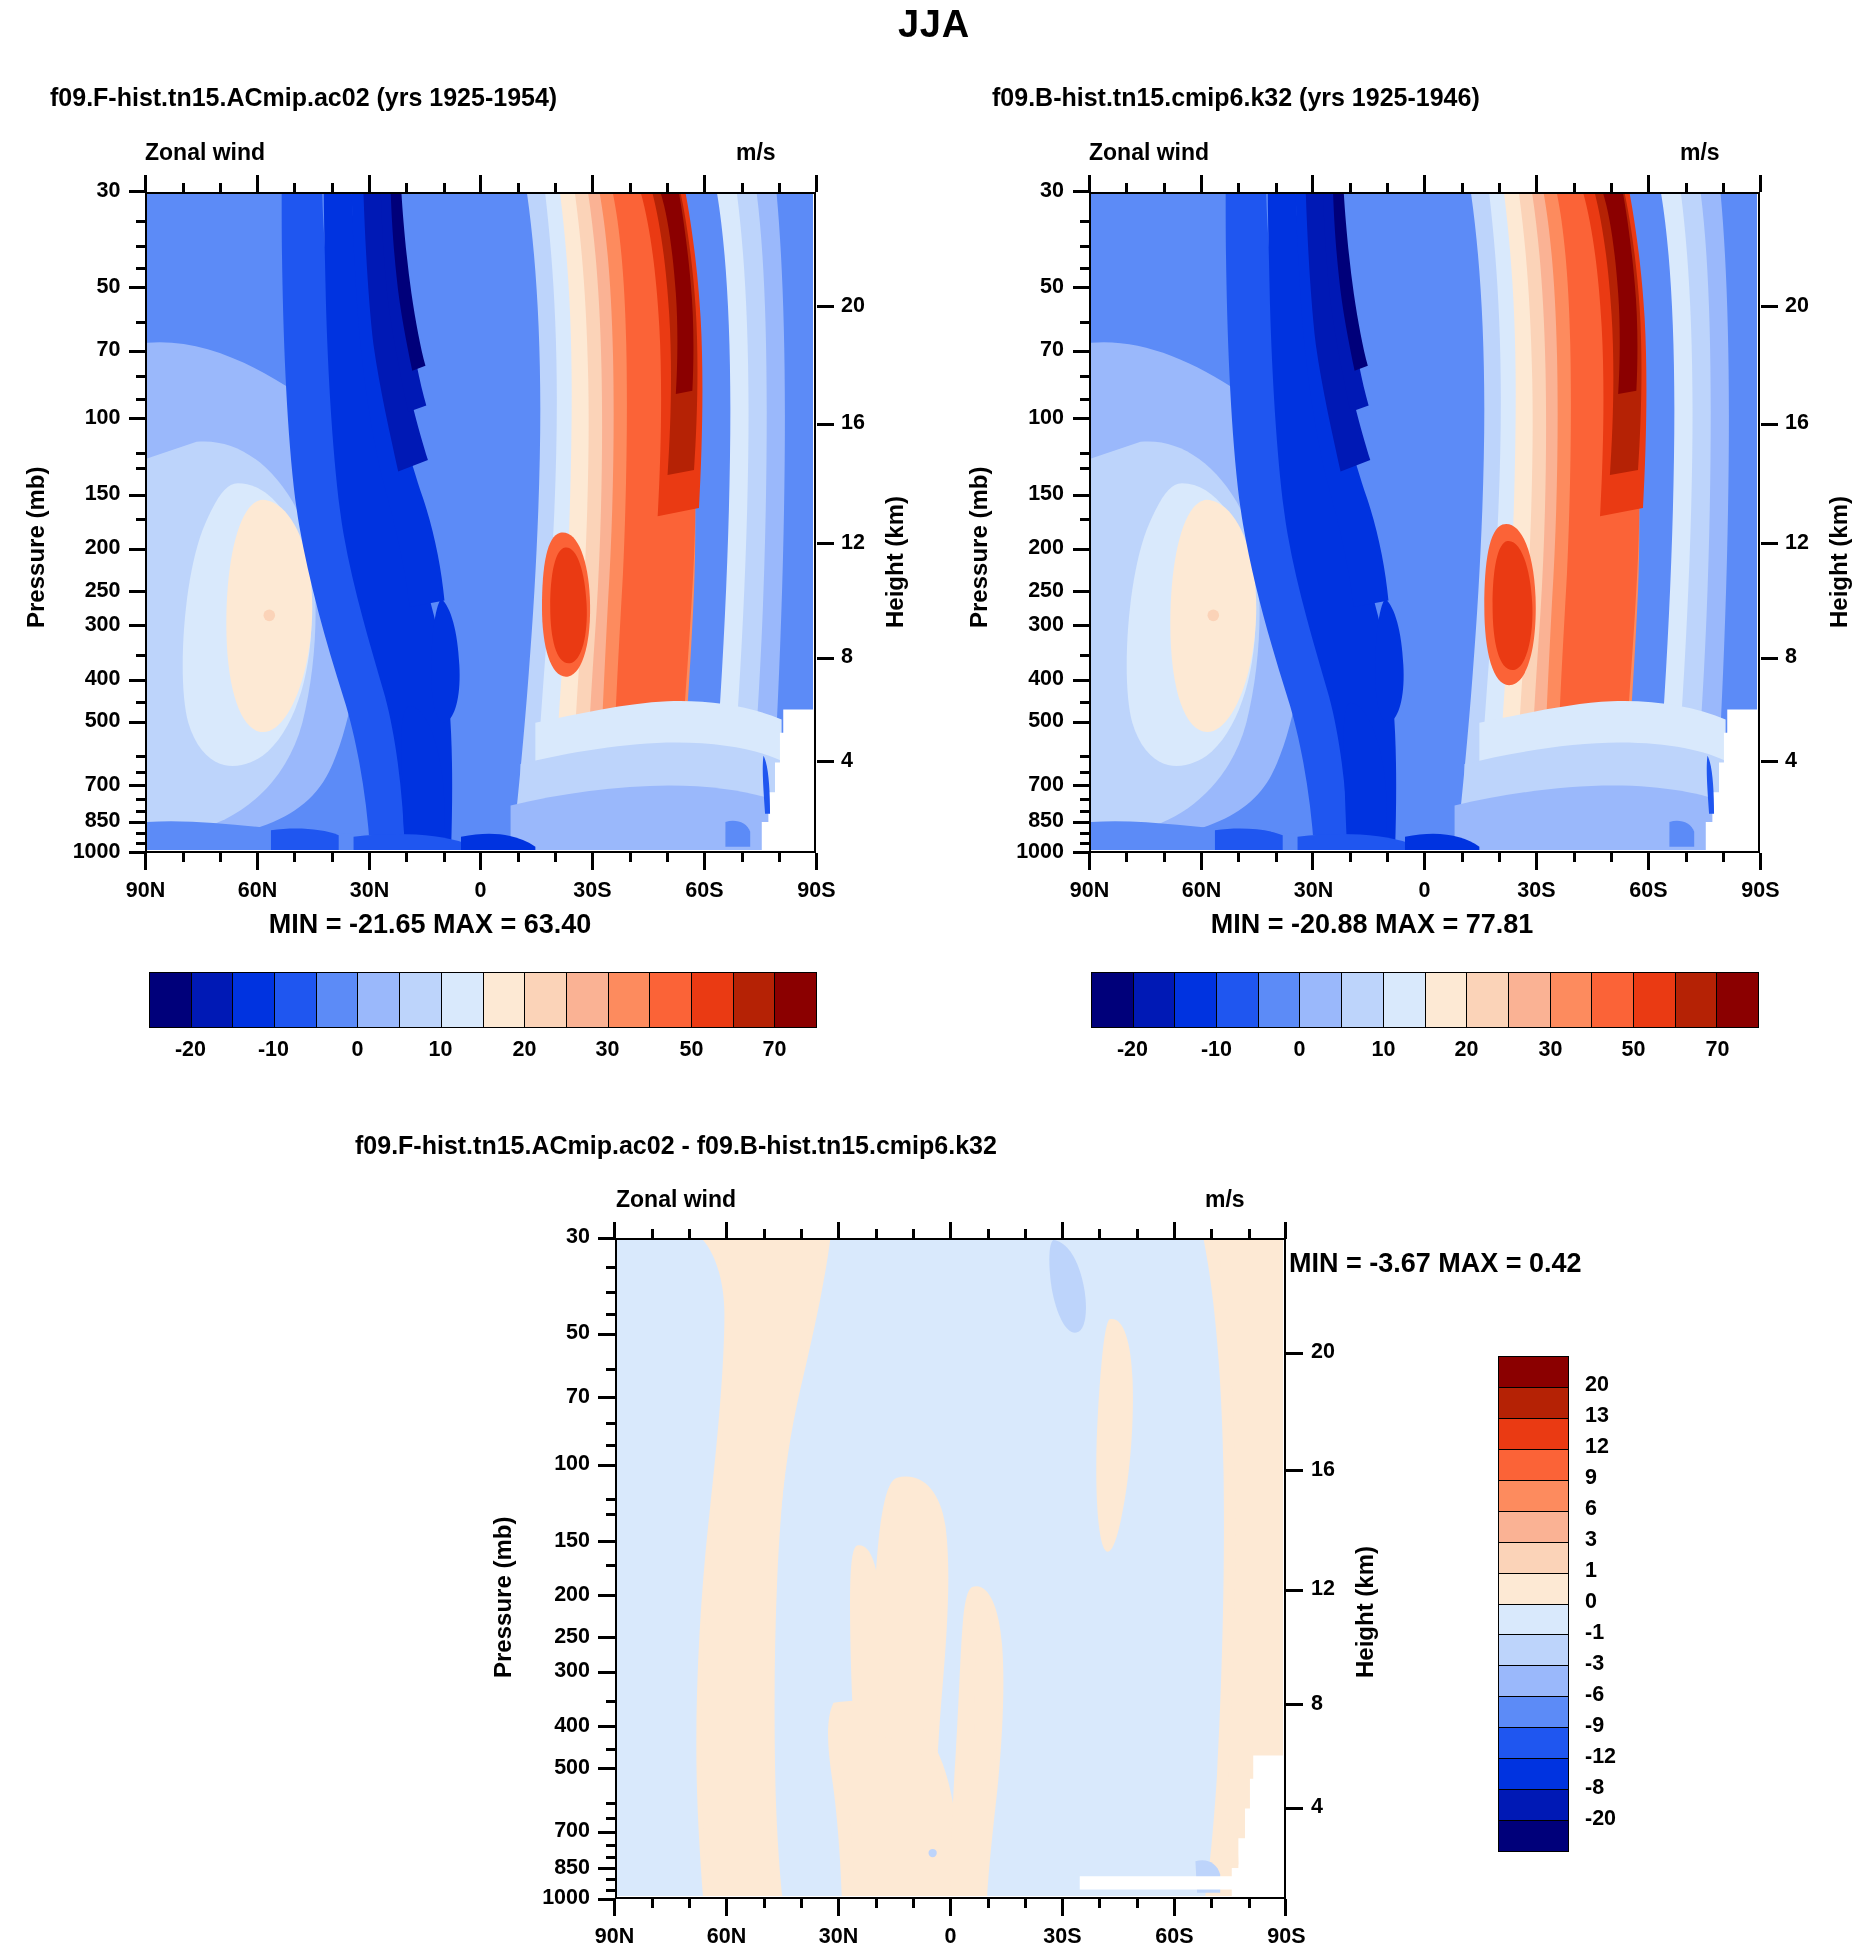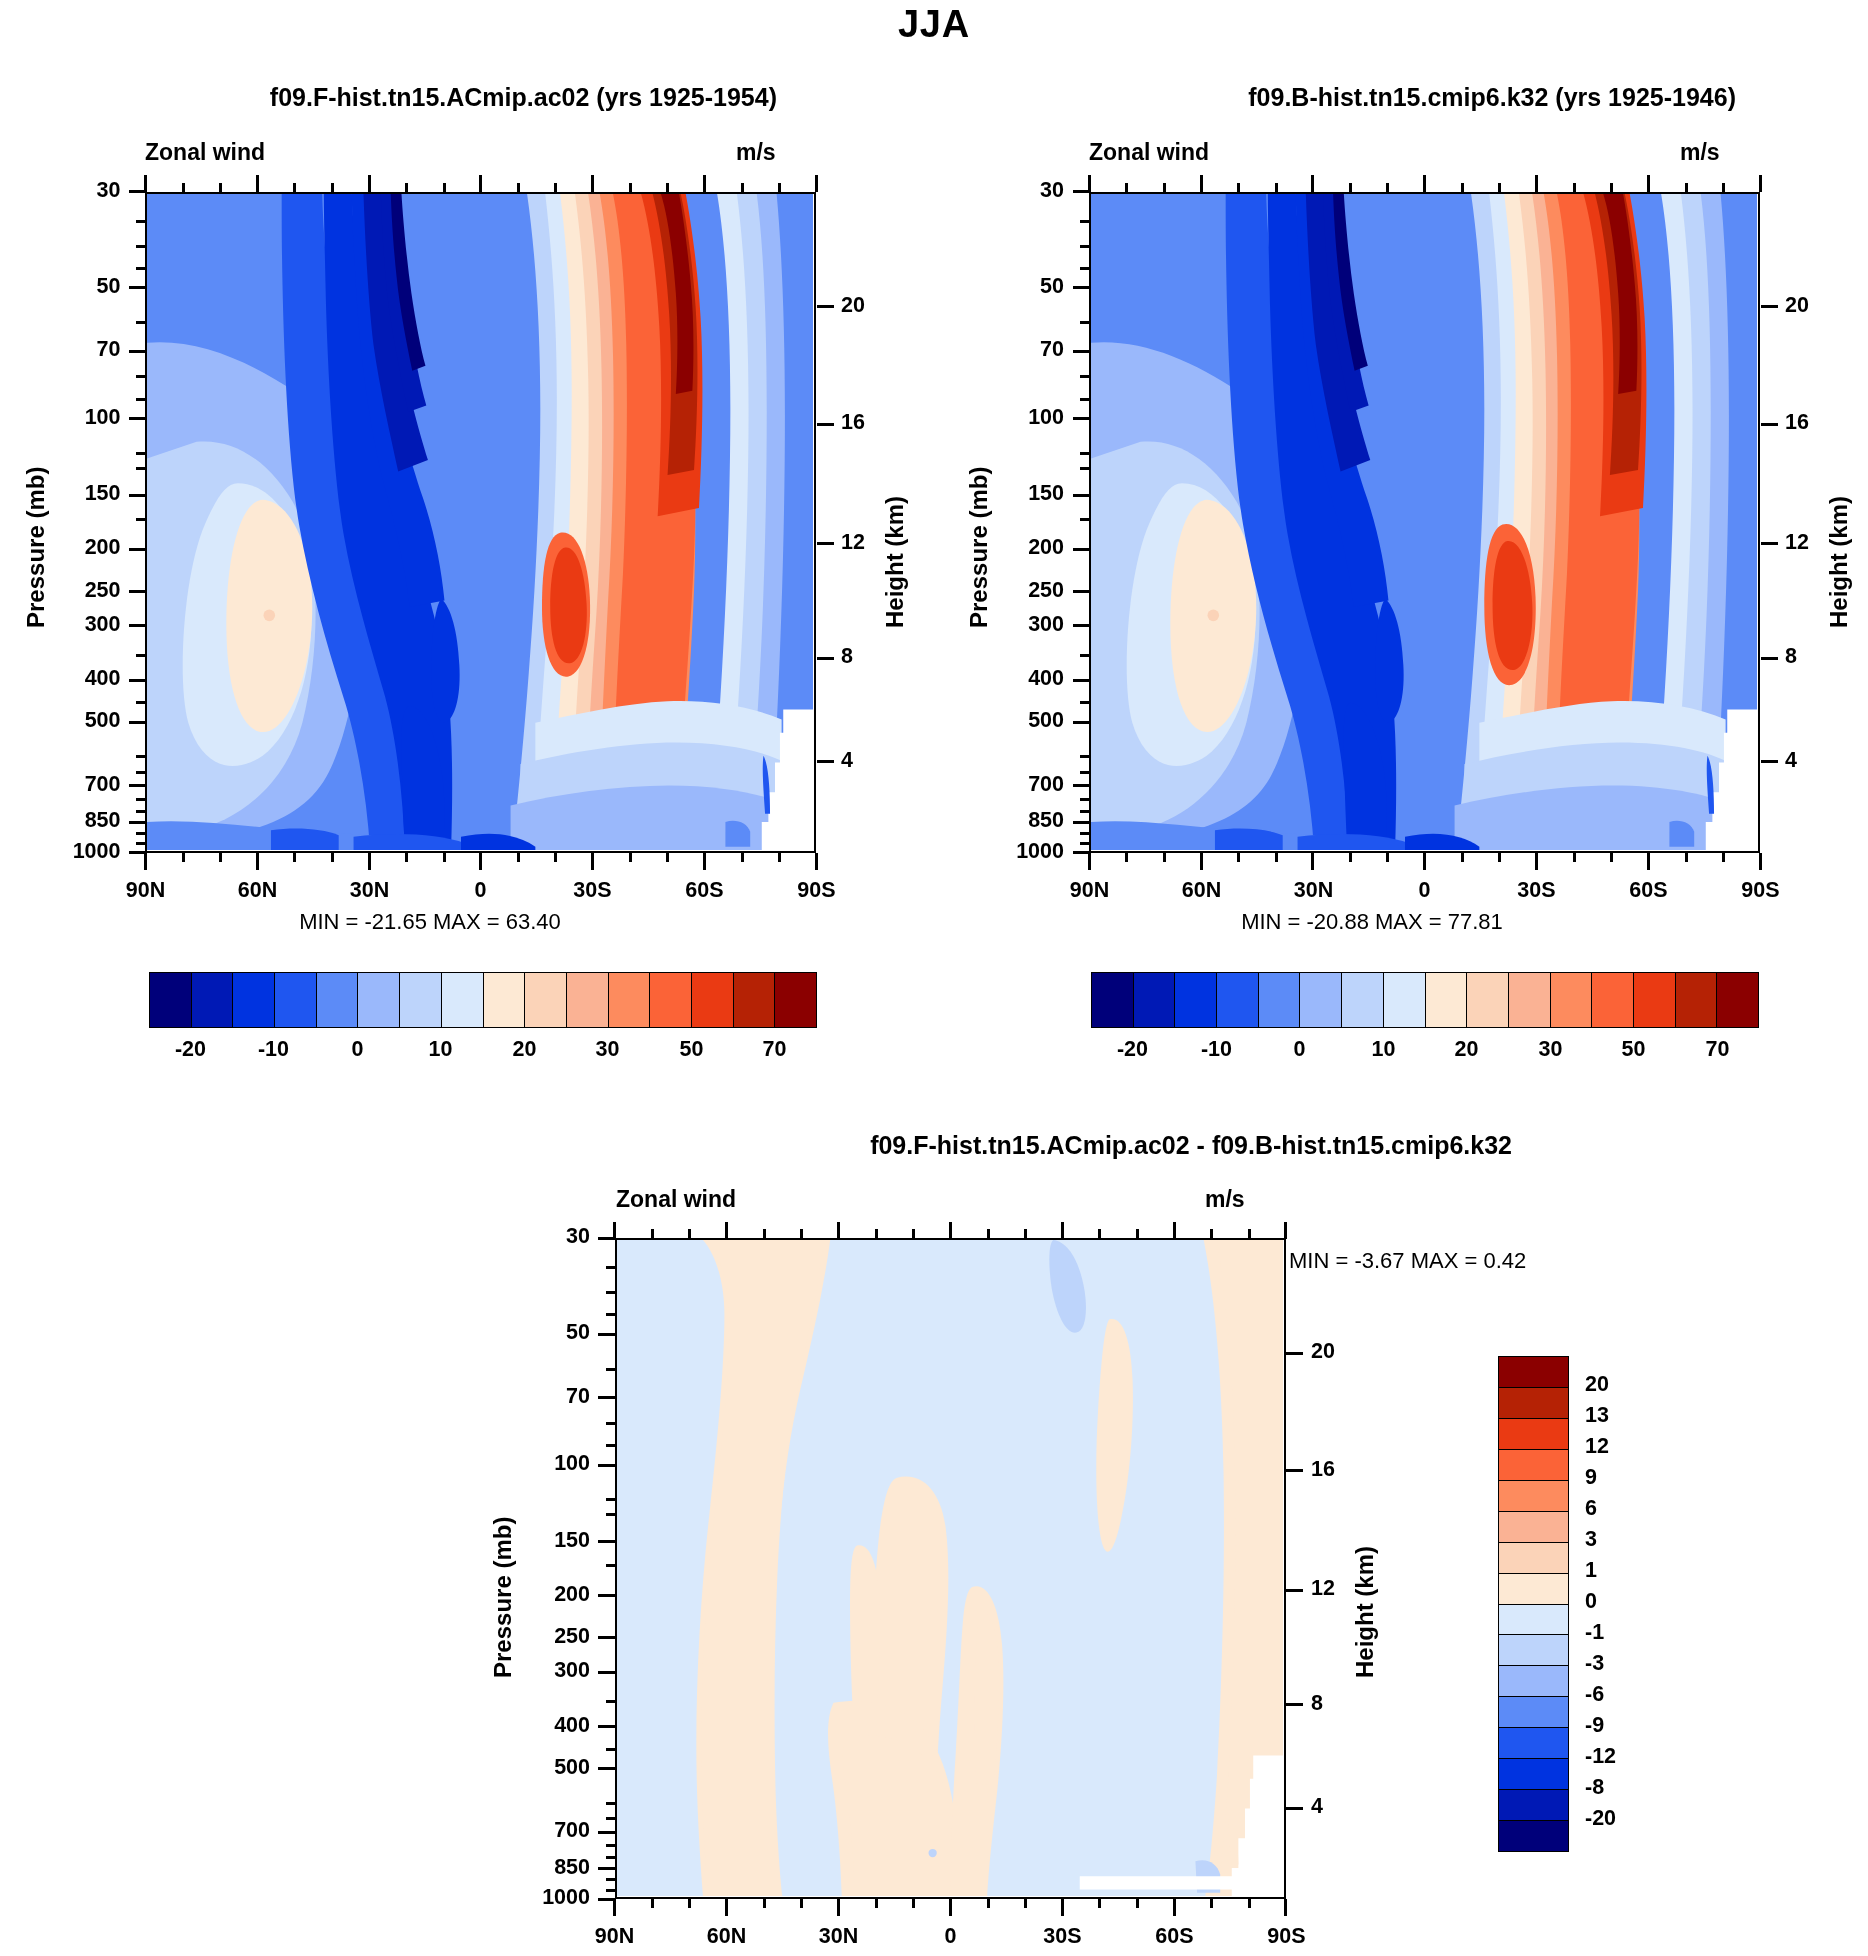--- a/index.html
+++ b/index.html
@@ -3,24 +3,24 @@
 <meta charset="utf-8">
 <style>
   html,body{margin:0;padding:0;background:#ffffff;}
   body{width:1868px;height:1956px;position:relative;
        font-family:"Liberation Sans","DejaVu Sans",sans-serif;
        color:#000;overflow:hidden;}
   .abs{position:absolute;}
 
   #suptitle{left:0;top:3.3px;width:1868px;font-size:38px;font-weight:bold;text-align:center;letter-spacing:0.8px;}
 
-  .panel-title{font-size:25px;font-weight:bold;text-align:right;white-space:nowrap;}
+  .panel-title{font-size:25px;font-weight:bold;text-align:left;white-space:nowrap;}
   .var-label{font-size:23px;font-weight:bold;white-space:nowrap;}
   .unit-label{font-size:23px;font-weight:bold;white-space:nowrap;}
-  .minmax{font-size:22px;font-weight:normal;white-space:nowrap;text-align:center;}
+  .minmax{font-size:27px;font-weight:bold;white-space:nowrap;text-align:center;}
 
   .axis-title{font-size:24px;font-weight:bold;white-space:nowrap;}
   .vtitle{transform-origin:0 0;transform:rotate(-90deg);}
   .rtitle{transform-origin:0 0;transform:rotate(-90deg);}
 
   .tlabel{font-size:21.5px;font-weight:bold;white-space:nowrap;position:absolute;}
   .ylab{text-align:right;}
   .xlab{text-align:center;}
   .hlab{text-align:left;}
 

